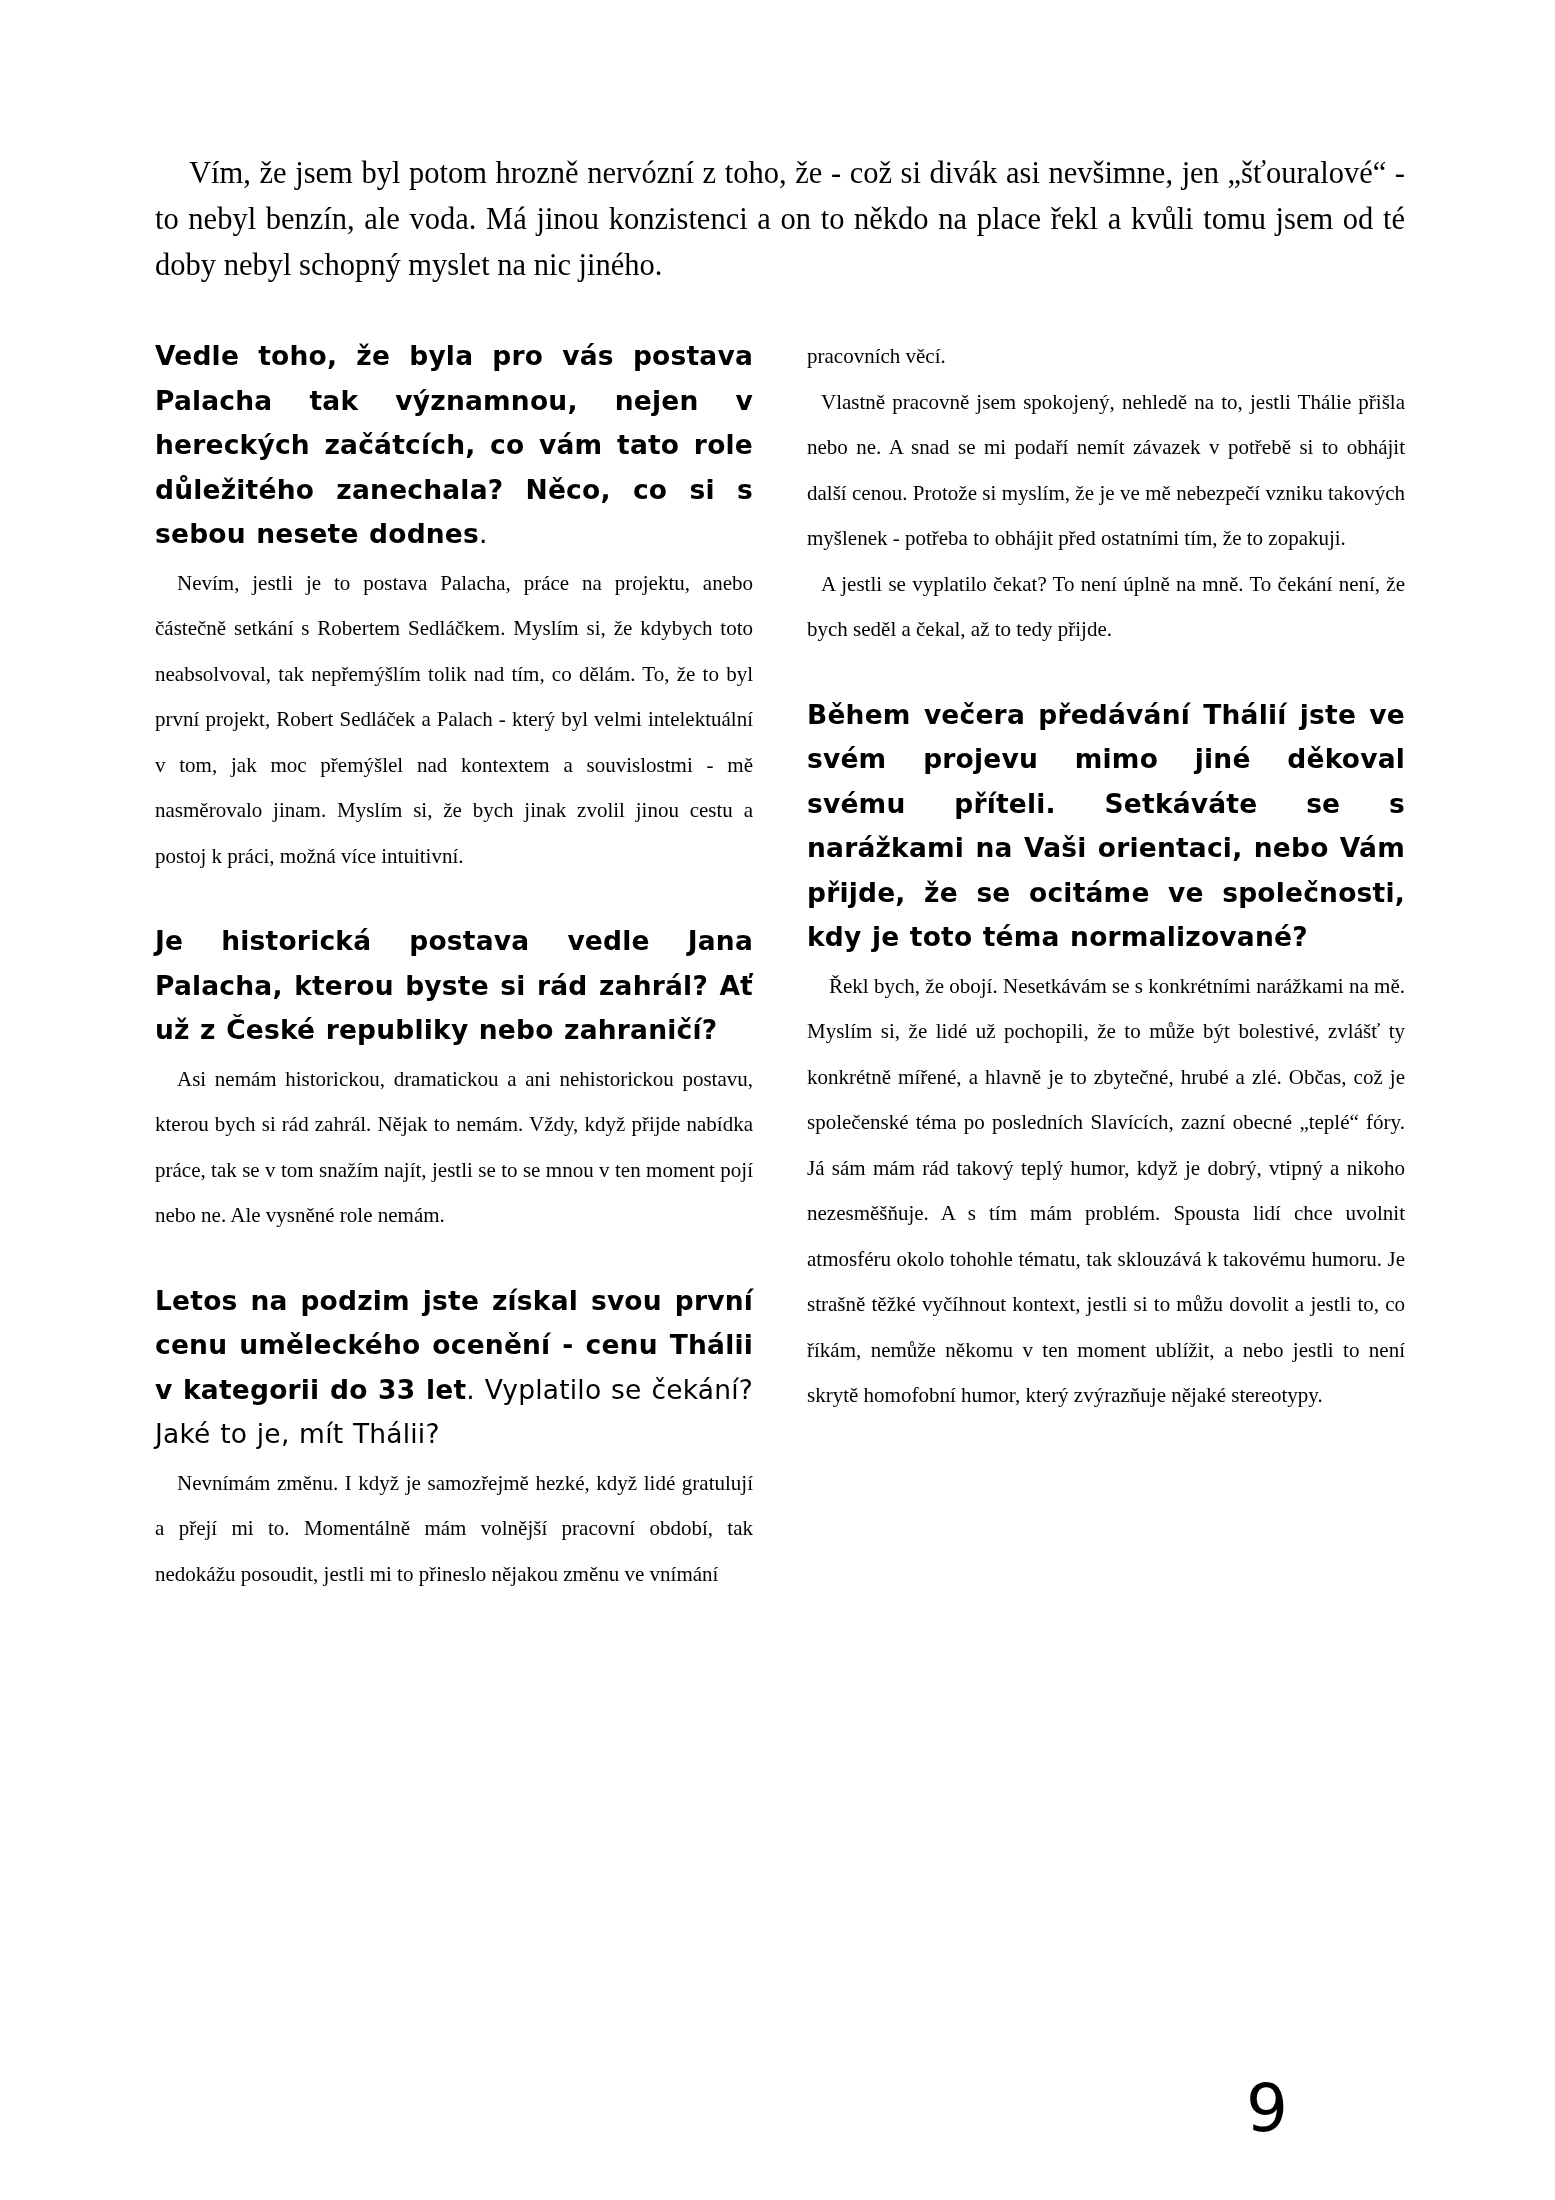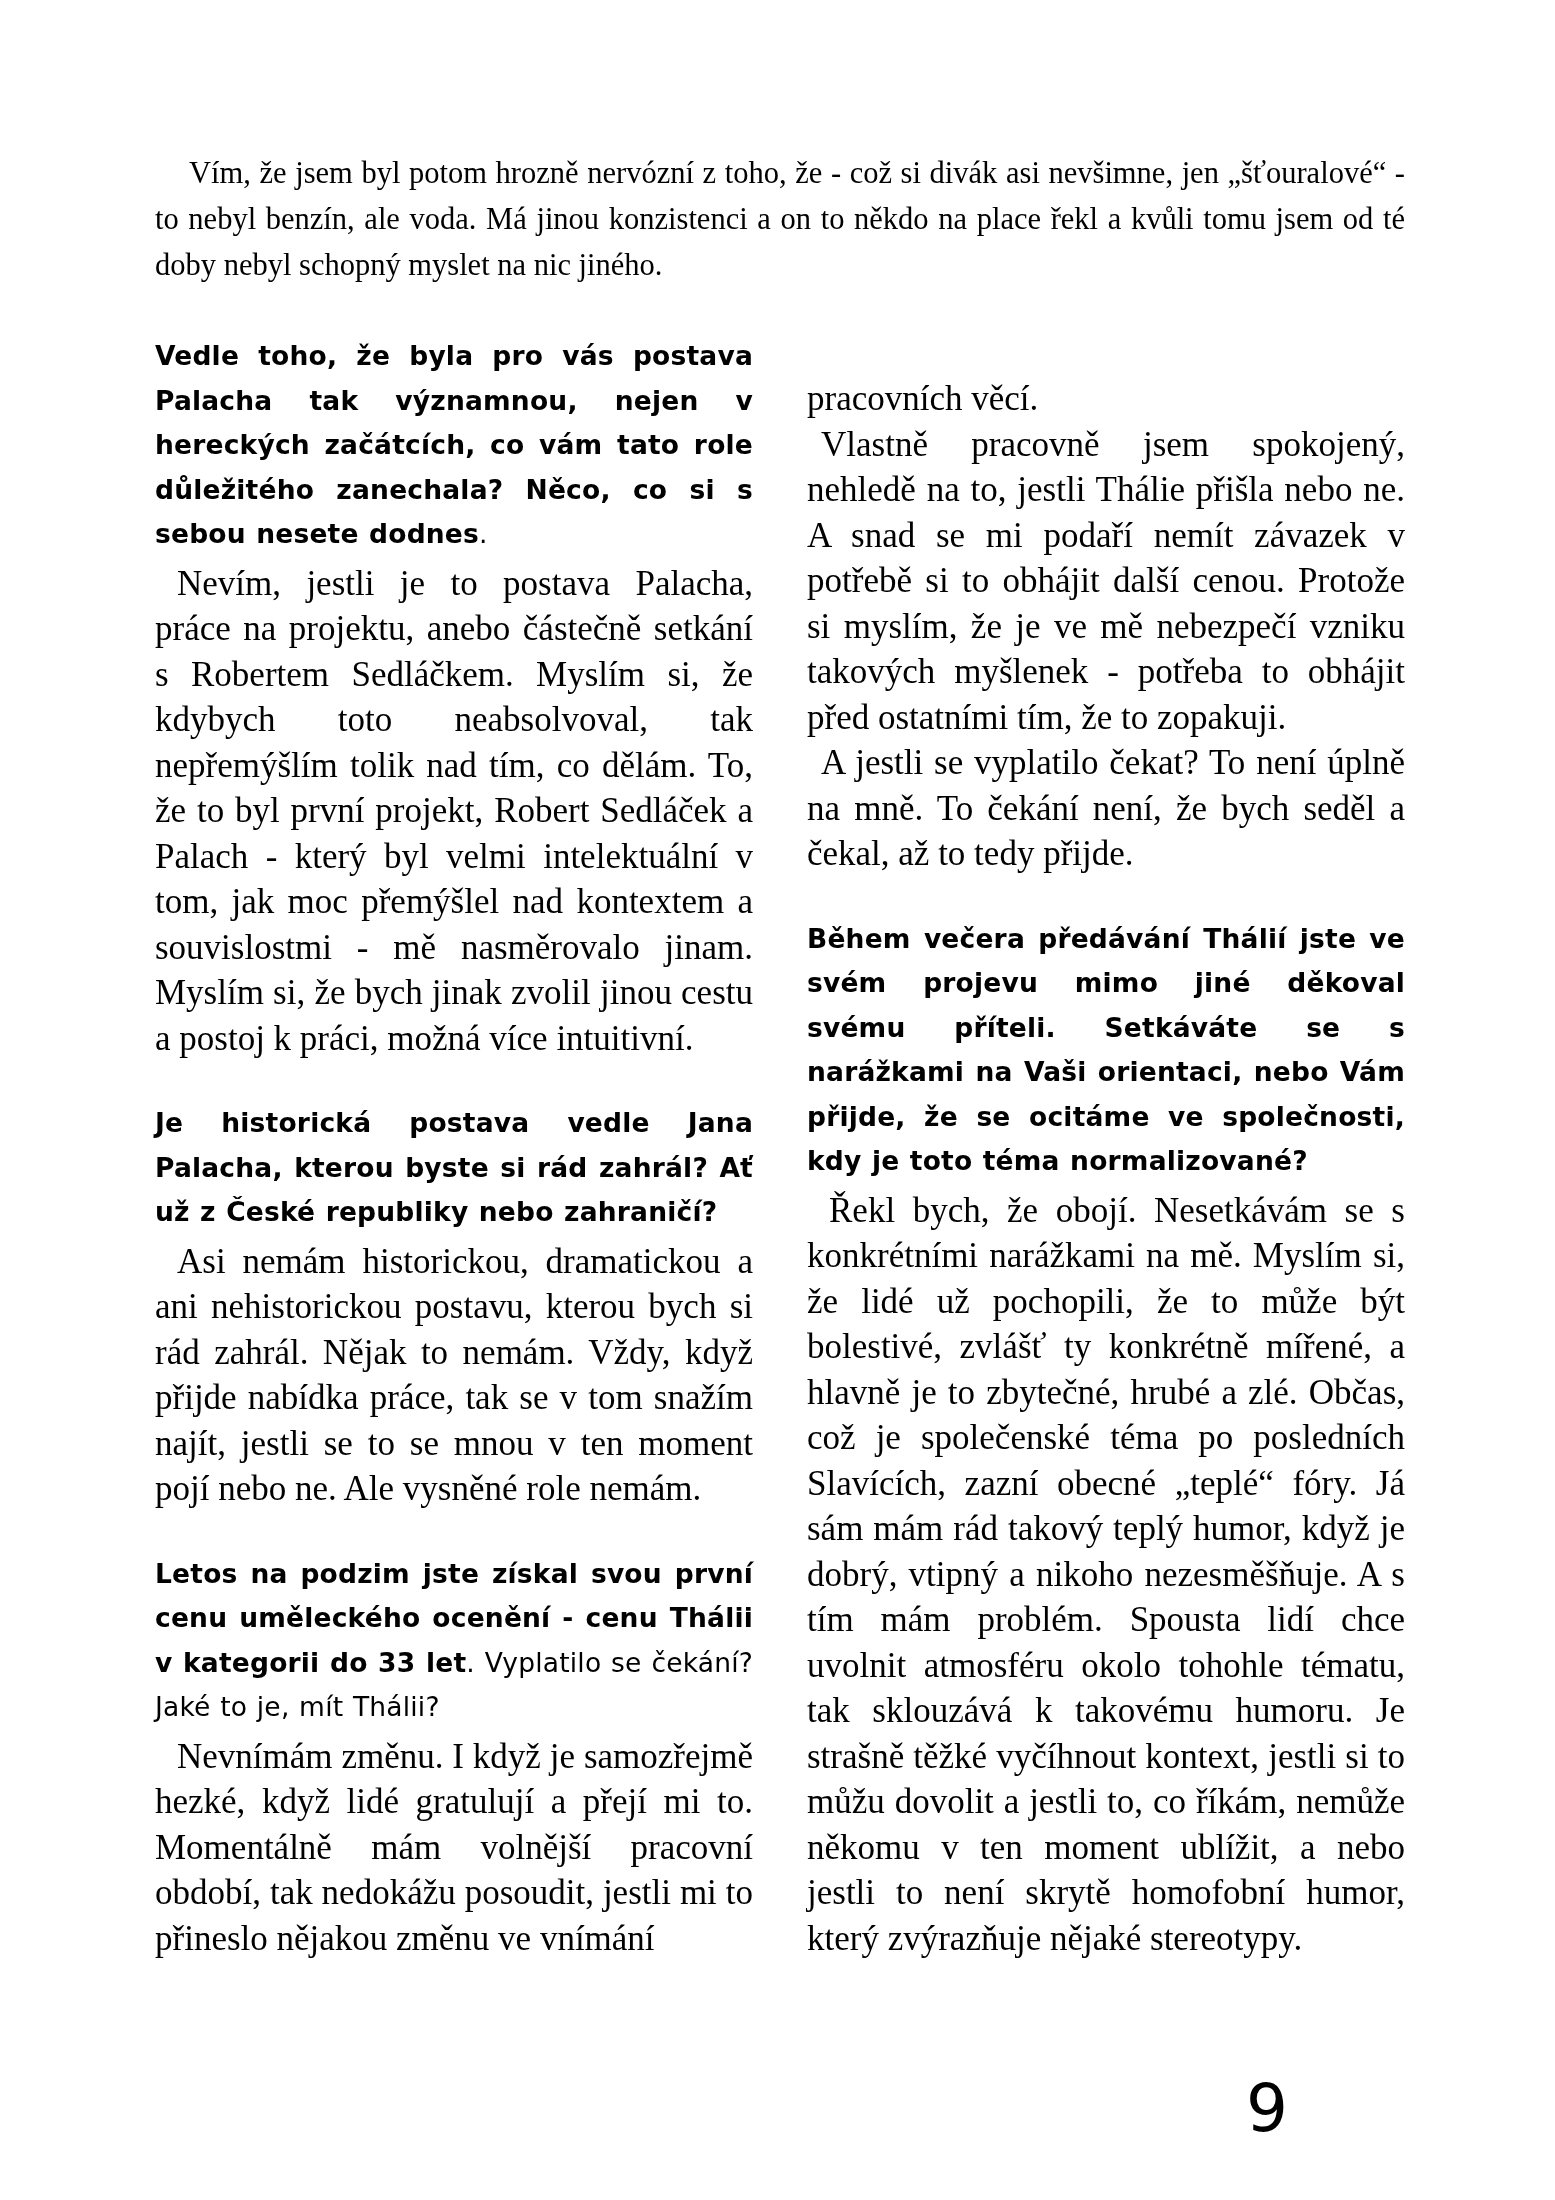--- a/index.html
+++ b/index.html
@@ -43,21 +43,20 @@
     margin: 0 0 46px 0;
     hyphens: none;
   }
 
   
   .columns {
     display: flex;
     flex-direction: row;
     justify-content: space-between;
     width: 1250px;
-    align-items: flex-end;
   }
   .col {
     width: 598px;
   }
 
   .q {
     font-family: "DejaVu Sans", sans-serif;
     font-weight: bold;
     font-size: 26.5px;
     line-height: 44.5px;
@@ -69,21 +68,21 @@
   }
   .q .trail {
     font-weight: bold;
   }
   .q-spaced {
     margin-top: 40px;
   }
 
   .a {
     font-family: "Liberation Serif", serif;
-    font-size: 35px;
+    font-size: 21px;
     line-height: 45.5px;
     text-align: justify;
     text-justify: inter-word;
     text-indent: 22px;
     margin: 0;
     hyphens: none;
   }
   .a.tight { text-indent: 14px; }
   .a.noindent { text-indent: 0; }
 

